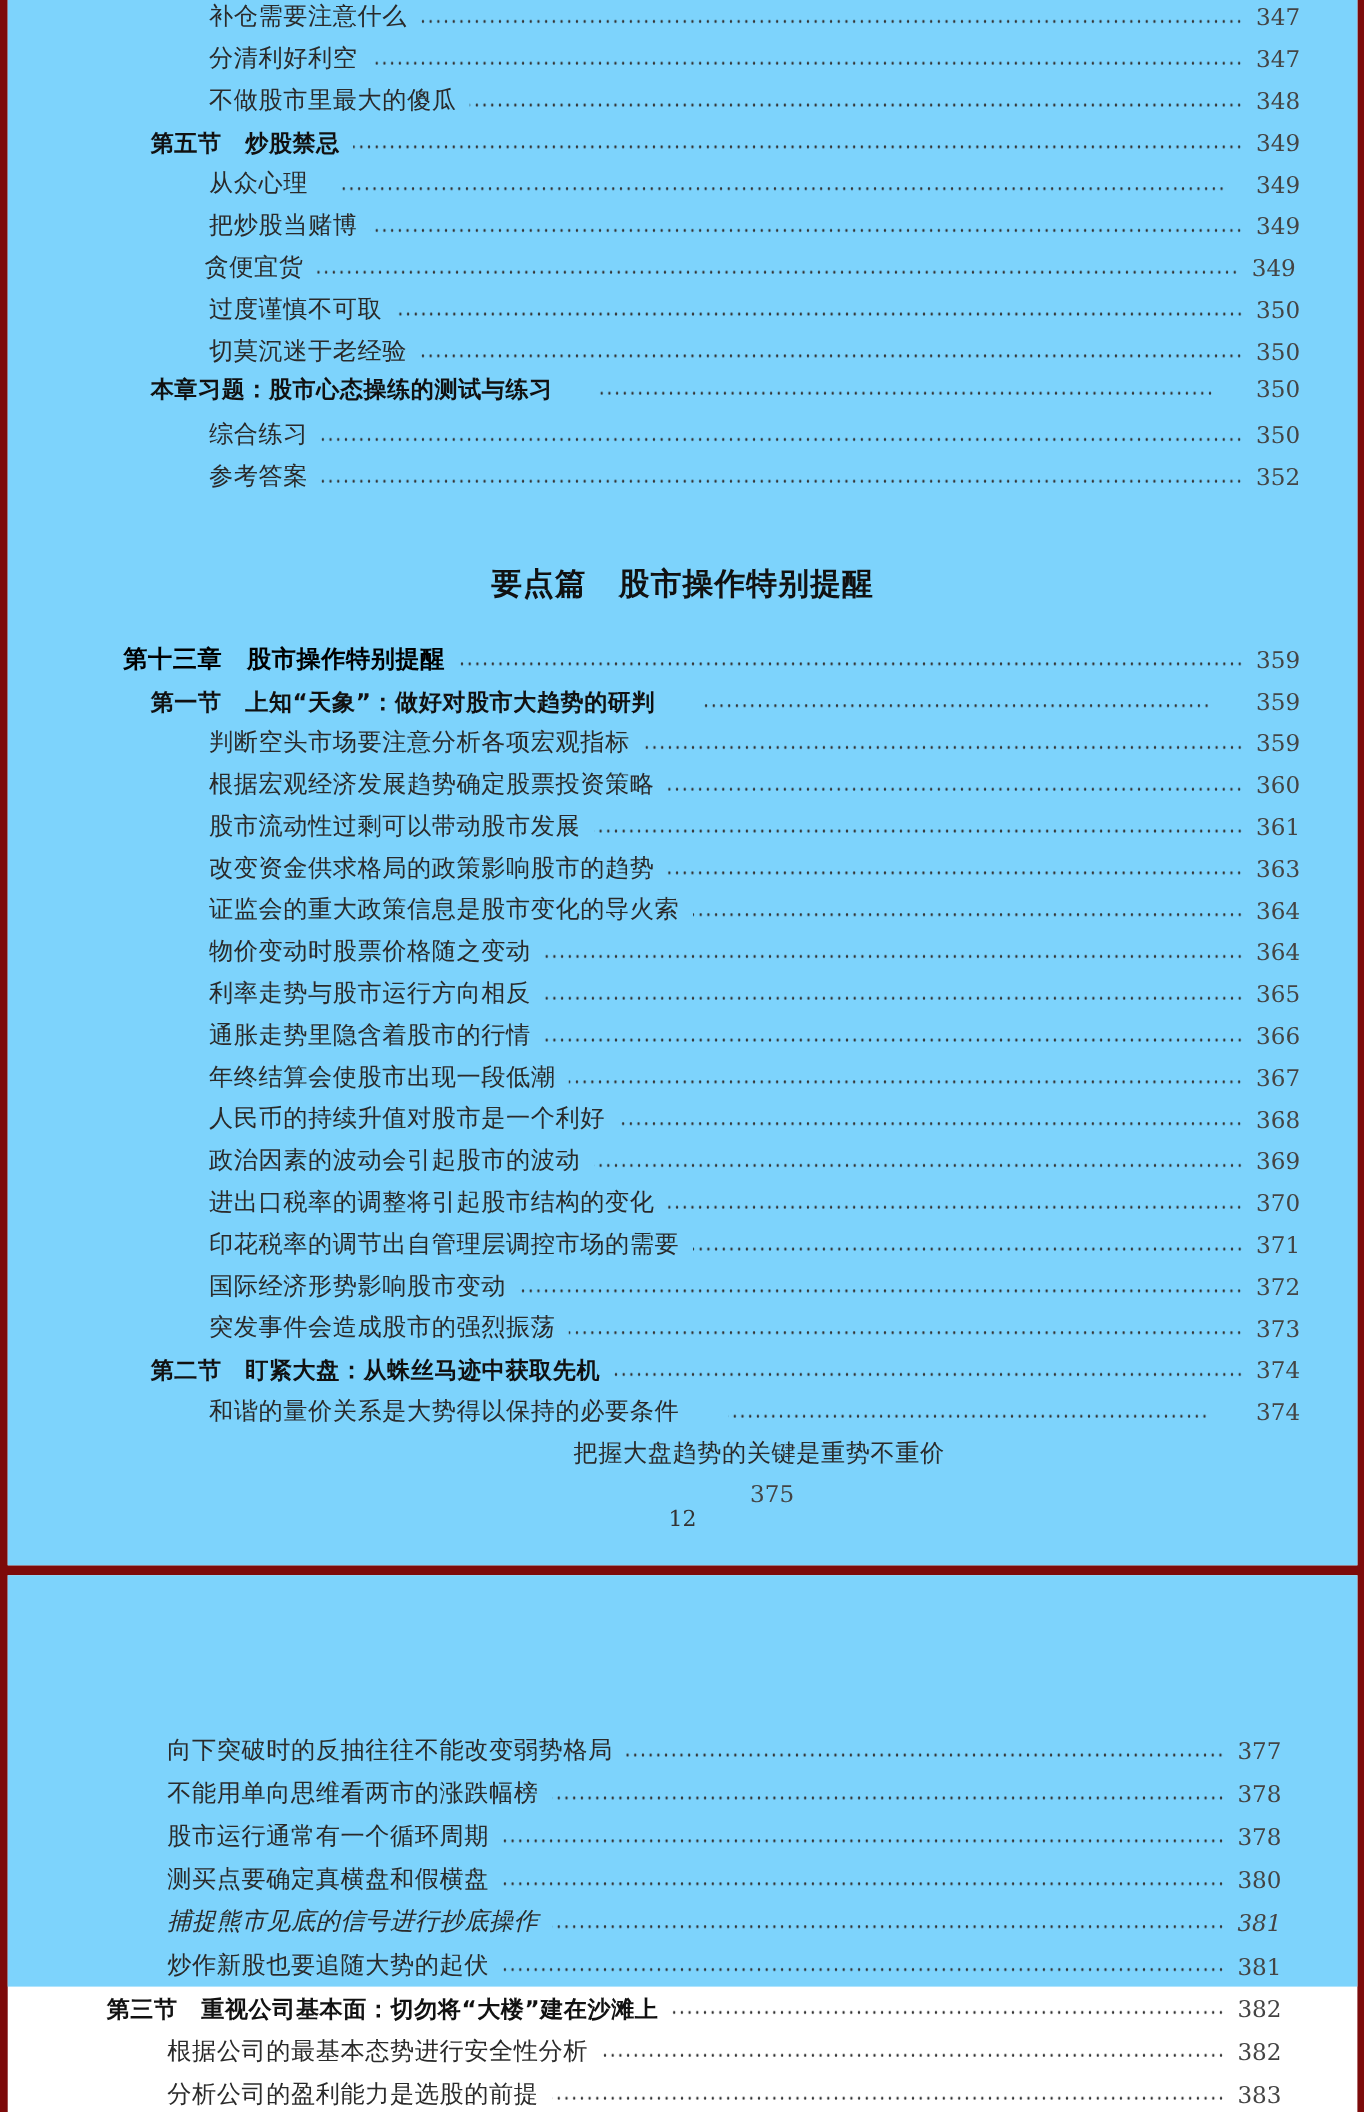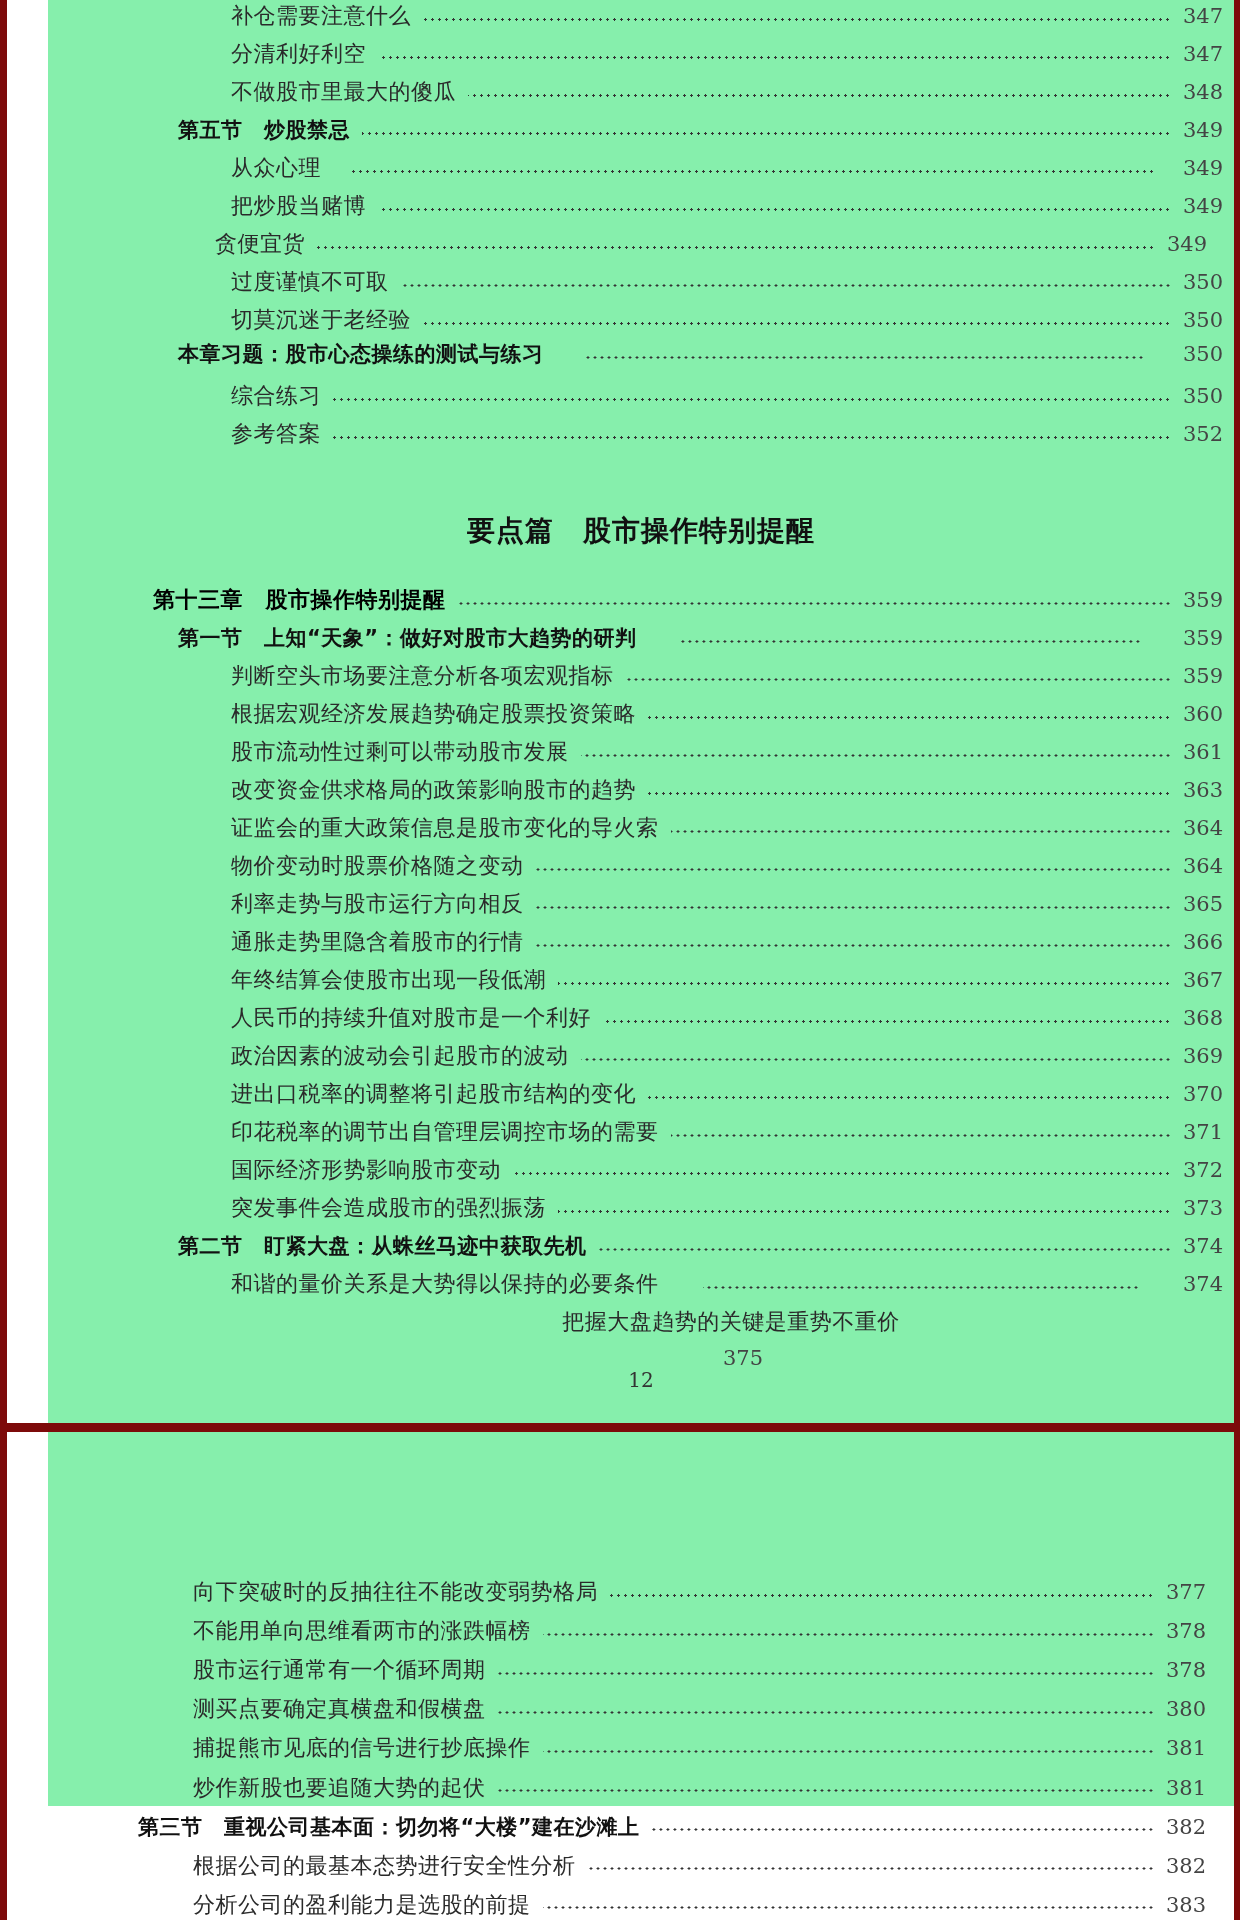--- a/index.html
+++ b/index.html
@@ -7,21 +7,21 @@
     width: 1240px; height: 1920px; overflow: hidden;
     background: #ffffff;
     font-family: "DejaVu Serif", "Liberation Serif", serif;
     color: #2a2a2a;
     position: relative;
   }
   .frame-left { position: absolute; left: 0; top: 0; width: 7px; height: 1920px; background: #7d0a0a; }
   .frame-right { position: absolute; right: 0; top: 0; width: 6px; height: 1920px; background: #7d0a0a; }
   .frame-sep { position: absolute; left: 0; top: 1423px; width: 1240px; height: 9px; background: #7d0a0a; }
 
-  .page { position: absolute; left: 7px; right: 6px; background: #86efac; margin-left: 41px; }
+  .page { position: absolute; left: 7px; right: 6px; background: #7dd3fc; }
   .page1 { top: 0; height: 1423px; }
   .page2 { top: 1432px; height: 374px; }
 
   .row {
     position: absolute; height: 30px; display: flex; align-items: center;
     font-size: 22px; line-height: 30px; white-space: nowrap;
   }
   .row .label { flex: 0 0 auto; padding-right: 12px; letter-spacing: 0.5px; }
   .row .leader {
     flex: 1 1 auto; height: 3px; margin-top: 6px;
@@ -75,21 +75,21 @@
       <div class="row" style="top: 153px; left: 183px; width: 992px; gap: 16px;">
         <span class="label">从众心理</span>
         <span class="leader"></span>
         <span class="pg">349</span>
       </div>
       <div class="row" style="top: 191px; left: 183px; width: 992px;">
         <span class="label">把炒股当赌博</span>
         <span class="leader"></span>
         <span class="pg">349</span>
       </div>
-      <div class="row" style="top: 229px; left: 167px; width: 992px;">
+      <div class="row" style="top: 229px; left: 179px; width: 992px;">
         <span class="label">贪便宜货</span>
         <span class="leader"></span>
         <span class="pg">349</span>
       </div>
       <div class="row" style="top: 267px; left: 183px; width: 992px;">
         <span class="label">过度谨慎不可取</span>
         <span class="leader"></span>
         <span class="pg">350</span>
       </div>
       <div class="row" style="top: 305px; left: 183px; width: 992px; align-items: center;">
@@ -235,21 +235,21 @@
       <div class="row" style="top: 223.2px; left: 145px; width: 1013px;">
         <span class="label">股市运行通常有一个循环周期</span>
         <span class="leader"></span>
         <span class="pg">378</span>
       </div>
       <div class="row" style="top: 262.3px; left: 145px; width: 1013px;">
         <span class="label">测买点要确定真横盘和假横盘</span>
         <span class="leader"></span>
         <span class="pg">380</span>
       </div>
-      <div class="row" style="top: 301.4px; left: 145px; width: 1013px;">
+      <div class="row" style="top: 301.4px; left: 145px; width: 1013px; font-style: italic;">
         <span class="label">捕捉熊市见底的信号进行抄底操作</span>
         <span class="leader"></span>
         <span class="pg">381</span>
       </div>
       <div class="row" style="top: 340.5px; left: 145px; width: 1013px;">
         <span class="label">炒作新股也要追随大势的起伏</span>
         <span class="leader"></span>
         <span class="pg">381</span>
       </div>
       <div class="row bold" style="top: 379.6px; left: 90px; width: 1068px;">

